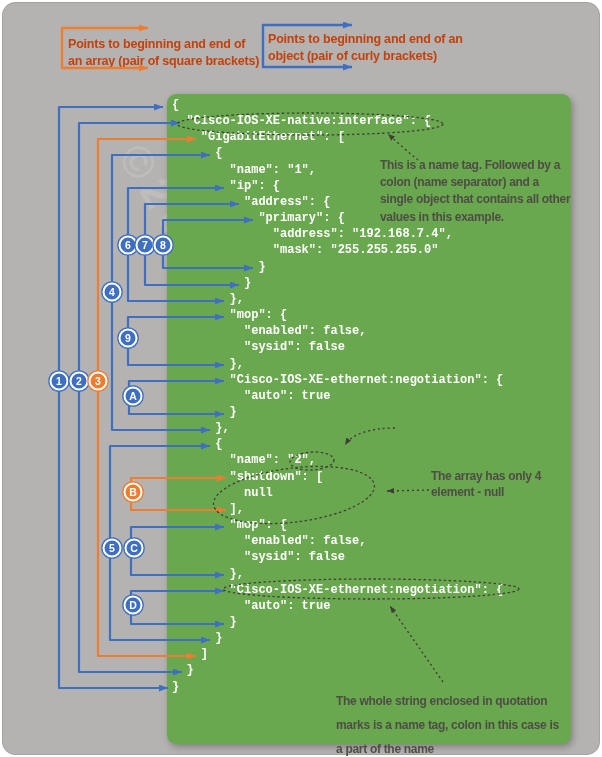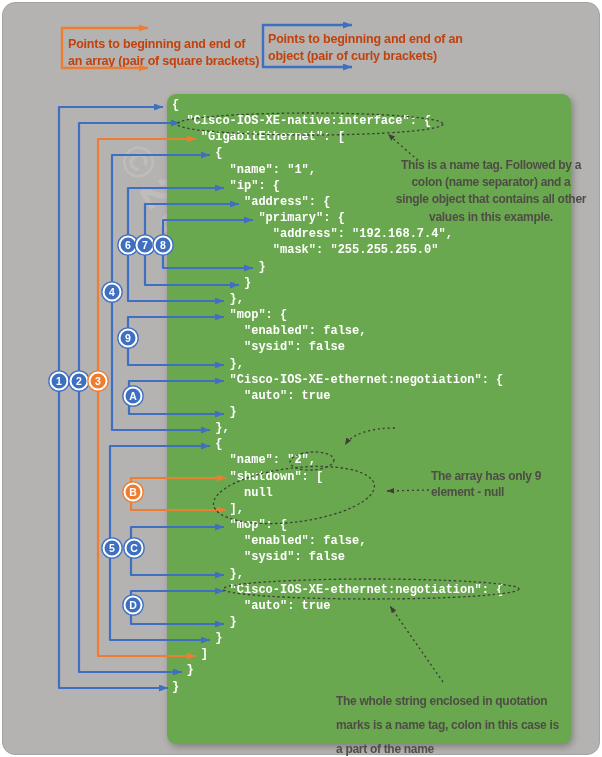--- a/index.html
+++ b/index.html
@@ -17,21 +17,21 @@
   #json-code{position:absolute;left:172px;top:97px;margin:0;
              font-family:"Liberation Mono",monospace;font-size:12px;line-height:16.15px;
              font-weight:bold;color:#ffffff;white-space:pre;}
   #overlay{position:absolute;left:0;top:0;pointer-events:none;}
   .legend-text{position:absolute;font-size:12.5px;font-weight:bold;line-height:17px;
                color:#c2410c;white-space:pre-line;letter-spacing:-0.2px;}
   #legend-array-text{left:68px;top:36px;}
   #legend-object-text{left:268px;top:31px;}
   .ann{position:absolute;font-size:12px;font-weight:bold;color:#4e4d45;
        white-space:pre-line;letter-spacing:-0.3px;}
-  #ann-name-tag{left:388px;top:157px;width:206px;line-height:17.2px;text-align:center;}
+  #ann-name-tag{left:380px;top:157px;width:206px;line-height:17.2px;}
   #ann-string-value{left:394px;top:410px;width:200px;line-height:15.5px;}
   #ann-array-null{left:431px;top:469px;width:150px;line-height:15.5px;}
   #ann-whole-string{left:336px;top:689px;width:260px;line-height:24px;}
   .badge{position:absolute;width:15px;height:15px;border:2px solid #ffffff;border-radius:50%;
          transform:translate(-50%,-50%);color:#ffffff;font-size:10.5px;font-weight:bold;
          line-height:15px;text-align:center;}
   .badge.blue{background:#3e6fc1;box-shadow:0 0 0 1.3px #3e6fc1;}
   .badge.orange{background:#ed7d31;box-shadow:0 0 0 1.3px #ed7d31;}
 </style>
 </head>
@@ -86,21 +86,21 @@
         }
       }
     ]
   }
 }</pre>
 
   <div class="ann" id="ann-name-tag">This is a name tag. Followed by a
 colon (name separator) and a
 single object that contains all other
 values in this example.</div>
-  <div class="ann" id="ann-array-null">The array has only 9
+  <div class="ann" id="ann-array-null">The array has only 4
 element - null</div>
   <div class="ann" id="ann-whole-string">The whole string enclosed in quotation
 marks is a name tag, colon in this case is
 a part of the name</div>
 
   <svg id="overlay" width="602" height="757" viewBox="0 0 602 757">
     <defs>
       <marker id="ah-blue" markerWidth="10" markerHeight="8" refX="9" refY="3.5" orient="auto-start-reverse" markerUnits="userSpaceOnUse">
         <path d="M0,0 L9,3.5 L0,7 Z" fill="#3e6fc1"></path>
       </marker>

